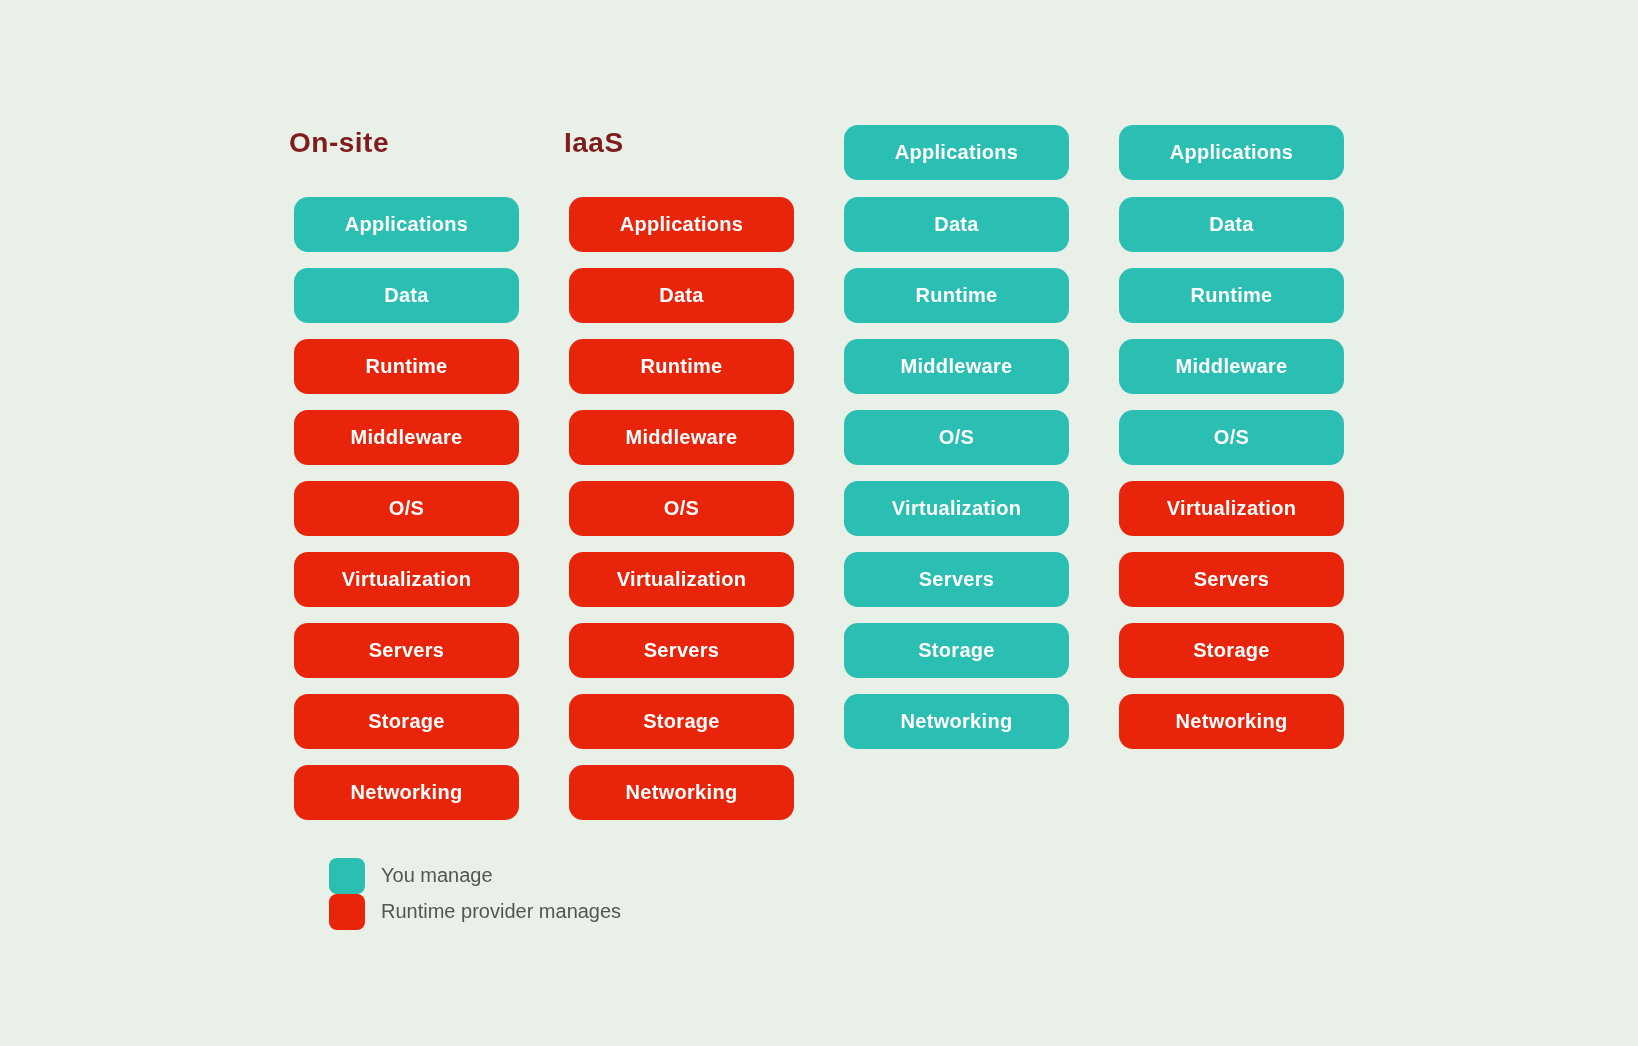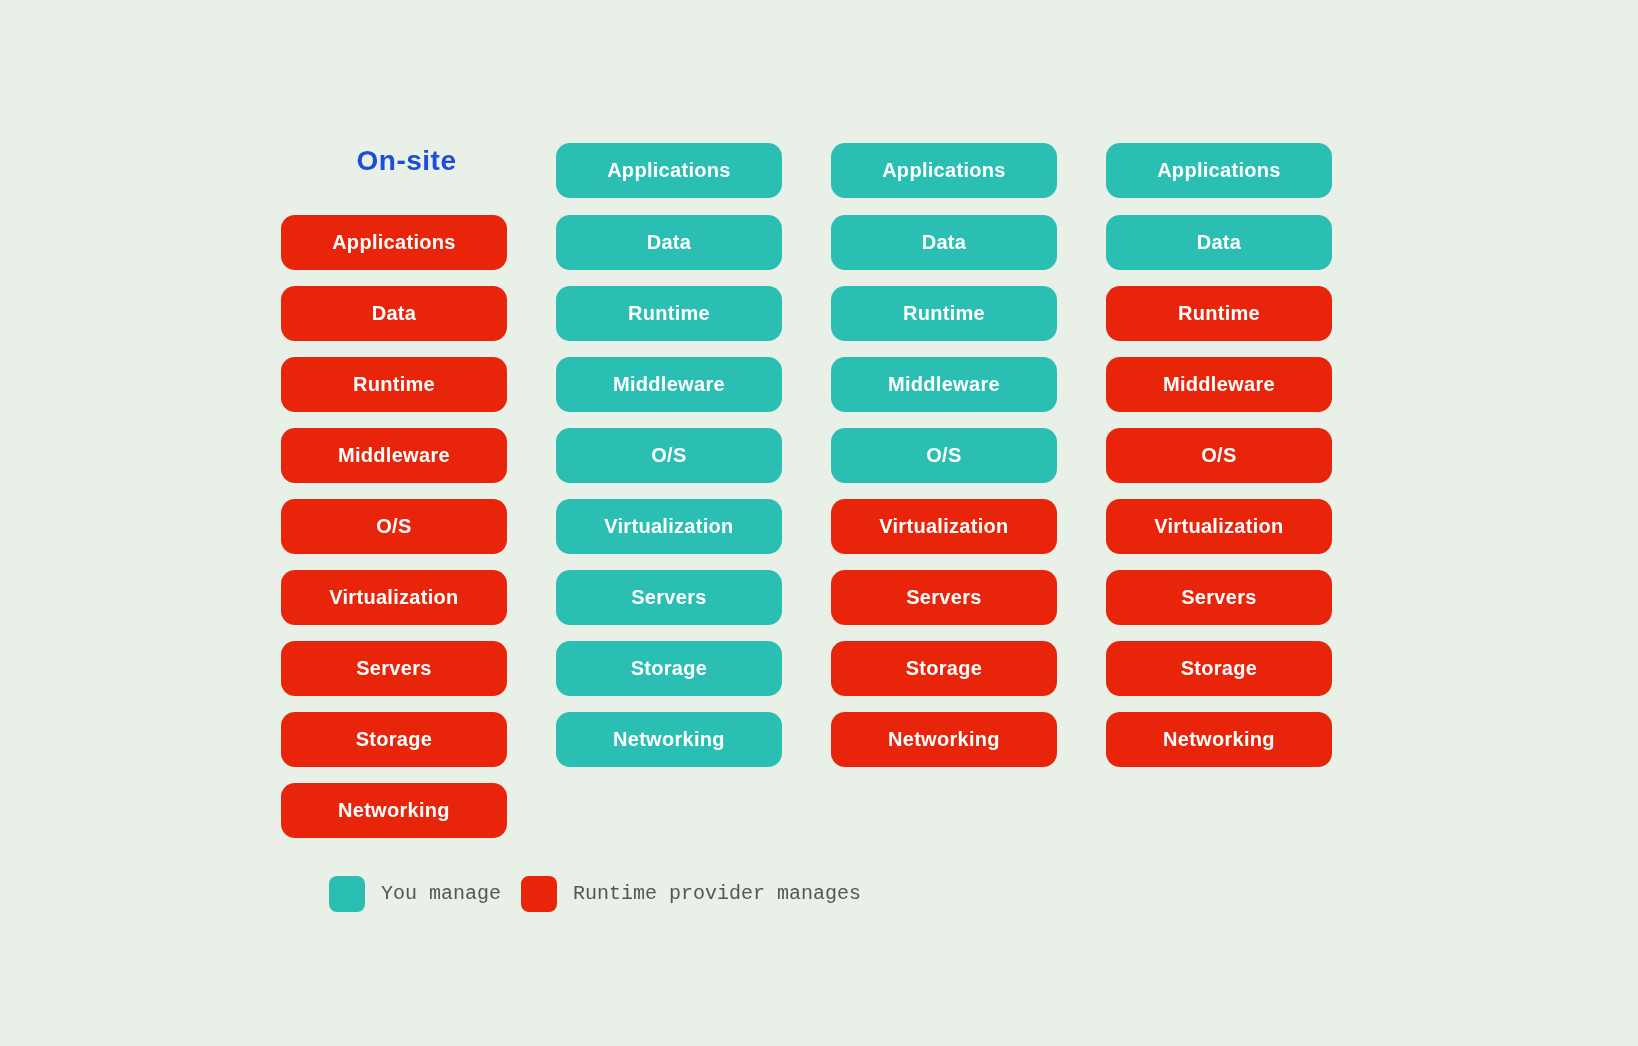--- a/index.html
+++ b/index.html
@@ -19,32 +19,31 @@
       width: 100%;
     }
 
     .grid {
       display: grid;
       grid-template-columns: repeat(4, 1fr);
       gap: 0;
     }
 
     .col-header {
-      text-align: center;
       font-size: 28px;
       font-weight: 700;
-      color: #1d4ed8;
+      color: #7f1d1d;
       padding: 10px 20px 30px 20px;
       letter-spacing: 0.5px;
     }
 
     .cell {
       padding: 8px 12px;
       display: flex;
-      justify-content: flex-start;
+      justify-content: center;
       align-items: center;
     }
 
     .badge {
       display: flex;
       justify-content: center;
       align-items: center;
       width: 90%;
       padding: 16px 20px;
       border-radius: 14px;
@@ -58,25 +57,24 @@
     .teal {
       background-color: #2bbfb3;
     }
 
     .red {
       background-color: #e8240a;
     }
 
     .legend {
       display: flex;
-      flex-direction: row;
-      gap: 20px;
+      flex-direction: column;
+      gap: 0;
       margin-top: 30px;
       margin-left: 60px;
-      font-family: Liberation Mono, monospace;
     }
 
     .legend-item {
       display: flex;
       align-items: center;
       gap: 16px;
     }
 
     .legend-dot {
       width: 36px;
@@ -91,20 +89,21 @@
       font-weight: 500;
     }
   </style>
 </head>
 <body>
 
 <div class="container">
   <div class="grid" id="grid">
 
   <div class="col-header">On-site</div>
+      <div class="col-header">IaaS</div>
       <div class="cell">
         <div class="badge teal">Applications</div>
       </div>
       <div class="cell">
         <div class="badge teal">Applications</div>
       </div>
       <div class="cell">
         <div class="badge teal">Applications</div>
       </div>
       <div class="cell">

